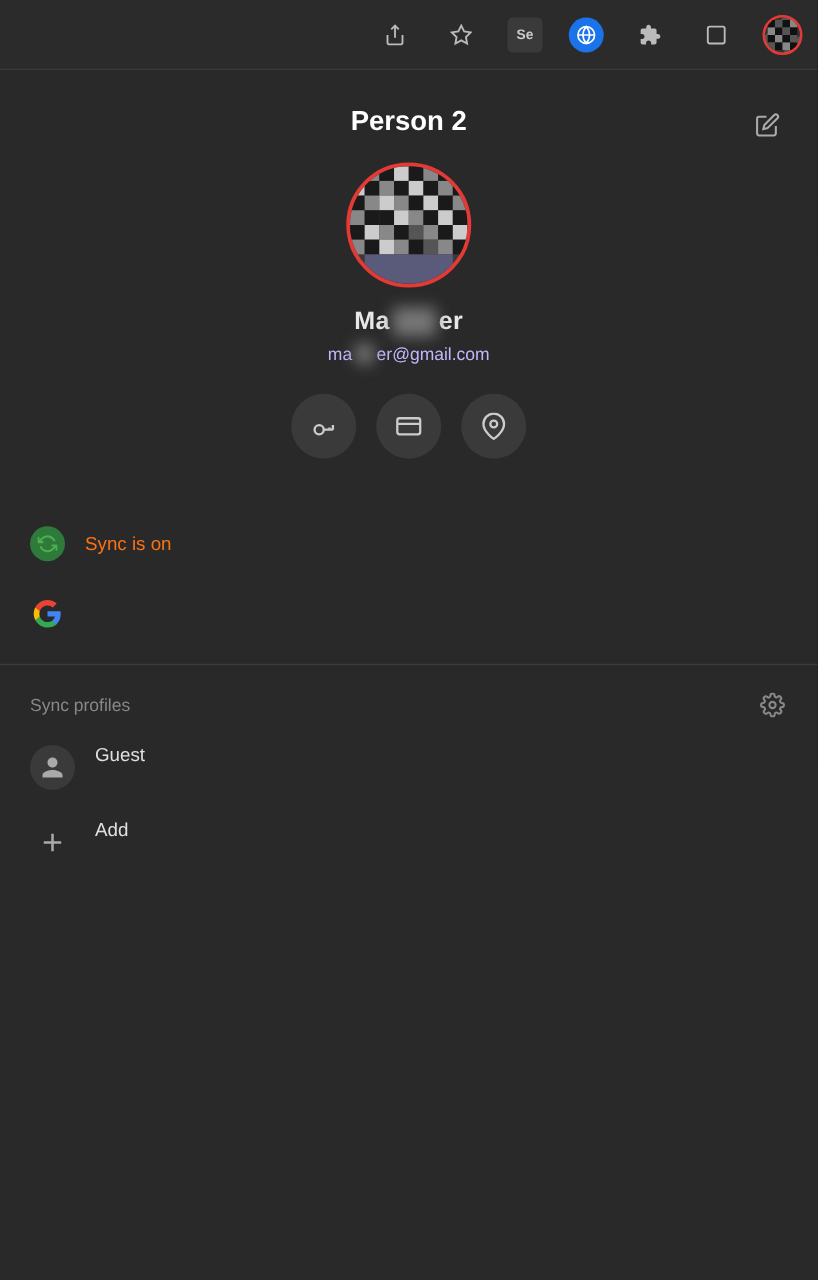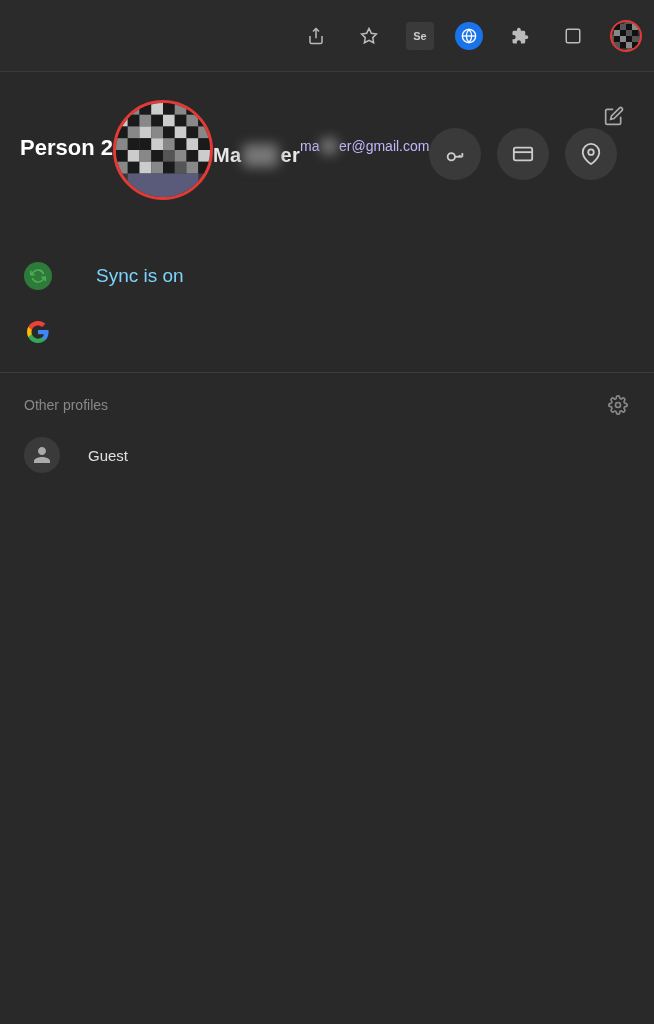--- a/index.html
+++ b/index.html
@@ -9,21 +9,21 @@
       min-height: 1024px;
       background: #1e1e1e;
       font-family: 'Segoe UI', Arial, sans-serif;
       color: #e8e8e8;
       overflow-x: hidden;
     }
 
     
     .browser-toolbar {
       background: #2b2b2b;
-      height: 72px;
+      height: 56px;
       display: flex;
       align-items: center;
       justify-content: flex-end;
       padding: 0 12px;
       gap: 21px;
       border-bottom: 1px solid #3a3a3a;
     }
 
     .toolbar-icon {
       width: 32px;
@@ -62,21 +62,21 @@
     .dropdown-panel {
       background: #292929;
       width: 100%;
       min-height: 968px;
       padding-bottom: 20px;
     }
 
     
     .profile-section {
       display: flex;
-      flex-direction: row;
+      flex-direction: column;
       align-items: center;
       padding: 28px 20px 24px;
       position: relative;
     }
 
     .profile-name {
       font-size: 22px;
       font-weight: 700;
       color: #ffffff;
       margin-bottom: 20px;
@@ -172,23 +172,22 @@
       border-radius: 50%;
       background: #2d7a3a;
       display: flex;
       align-items: center;
       justify-content: center;
       color: #4caf50;
       font-size: 16px;
     }
 
     .menu-label {
-      font-size: 19px;
-      color: #7dd3fc;
-      margin-left: 28px;
+      font-size: 15px;
+      color: #f97316;
     }
 
     
     .divider {
       height: 1px;
       background: #3d3d3d;
       margin: 4px 0;
     }
 
     
@@ -210,24 +209,24 @@
       display: flex;
       align-items: center;
       justify-content: center;
       color: #888;
       cursor: pointer;
       font-size: 18px;
     }
 
     .profile-list-item {
       display: flex;
-      align-items: center;
+      align-items: flex-start;
       padding: 12px 24px;
       cursor: pointer;
-      gap: 28px;
+      gap: 16px;
     }
 
     .profile-item-icon {
       width: 36px;
       height: 36px;
       border-radius: 50%;
       background: #3a3a3a;
       display: flex;
       align-items: center;
       justify-content: center;
@@ -439,32 +438,40 @@
           <path d="M5.84 14.09c-.22-.66-.35-1.36-.35-2.09s.13-1.43.35-2.09V7.07H2.18C1.43 8.55 1 10.22 1 12s.43 3.45 1.18 4.93l2.85-2.22.81-.62z" fill="#FBBC05"></path>
           <path d="M12 5.38c1.62 0 3.06.56 4.21 1.64l3.15-3.15C17.45 2.09 14.97 1 12 1 7.7 1 3.99 3.47 2.18 7.07l3.66 2.84c.87-2.6 3.3-4.53 6.16-4.53z" fill="#EA4335"></path>
         </svg>
       </div>
     </div>
   </div>
 
   <div class="divider"></div>
 
   <div class="other-profiles-header">
-    <span class="other-profiles-label">Other profiles</span>
+    <span class="other-profiles-label">Sync profiles</span>
     <div class="settings-icon">
       <svg width="20" height="20" viewBox="0 0 24 24" fill="none" stroke="#888" stroke-width="2">
         <circle cx="12" cy="12" r="3"></circle>
         <path d="M19.4 15a1.65 1.65 0 0 0 .33 1.82l.06.06a2 2 0 0 1-2.83 2.83l-.06-.06a1.65 1.65 0 0 0-1.82-.33 1.65 1.65 0 0 0-1 1.51V21a2 2 0 0 1-4 0v-.09A1.65 1.65 0 0 0 9 19.4a1.65 1.65 0 0 0-1.82.33l-.06.06a2 2 0 0 1-2.83-2.83l.06-.06A1.65 1.65 0 0 0 4.68 15a1.65 1.65 0 0 0-1.51-1H3a2 2 0 0 1 0-4h.09A1.65 1.65 0 0 0 4.6 9a1.65 1.65 0 0 0-.33-1.82l-.06-.06a2 2 0 0 1 2.83-2.83l.06.06A1.65 1.65 0 0 0 9 4.68a1.65 1.65 0 0 0 1-1.51V3a2 2 0 0 1 4 0v.09a1.65 1.65 0 0 0 1 1.51 1.65 1.65 0 0 0 1.82-.33l.06-.06a2 2 0 0 1 2.83 2.83l-.06.06A1.65 1.65 0 0 0 19.4 9a1.65 1.65 0 0 0 1.51 1H21a2 2 0 0 1 0 4h-.09a1.65 1.65 0 0 0-1.51 1z"></path>
       </svg>
     </div>
   </div>
 
   <div class="profile-list-item">
     <div class="profile-item-icon">
       <svg width="24" height="24" viewBox="0 0 24 24" fill="#aaa">
         <path d="M12 12c2.21 0 4-1.79 4-4s-1.79-4-4-4-4 1.79-4 4 1.79 4 4 4zm0 2c-2.67 0-8 1.34-8 4v2h16v-2c0-2.66-5.33-4-8-4z"></path>
       </svg>
     </div>
     <span class="profile-item-label">Guest</span>
   </div>
 
+  <div class="profile-list-item">
+    <div class="add-icon-circle">
+      <svg width="24" height="24" viewBox="0 0 24 24" fill="#aaa">
+        <path d="M19 13H13V19H11V13H5V11H11V5H13V11H19V13Z"></path>
+      </svg>
+    </div>
+    <span class="profile-item-label">Add</span>
+  </div>
 
 </div>
 
 </body></html>

